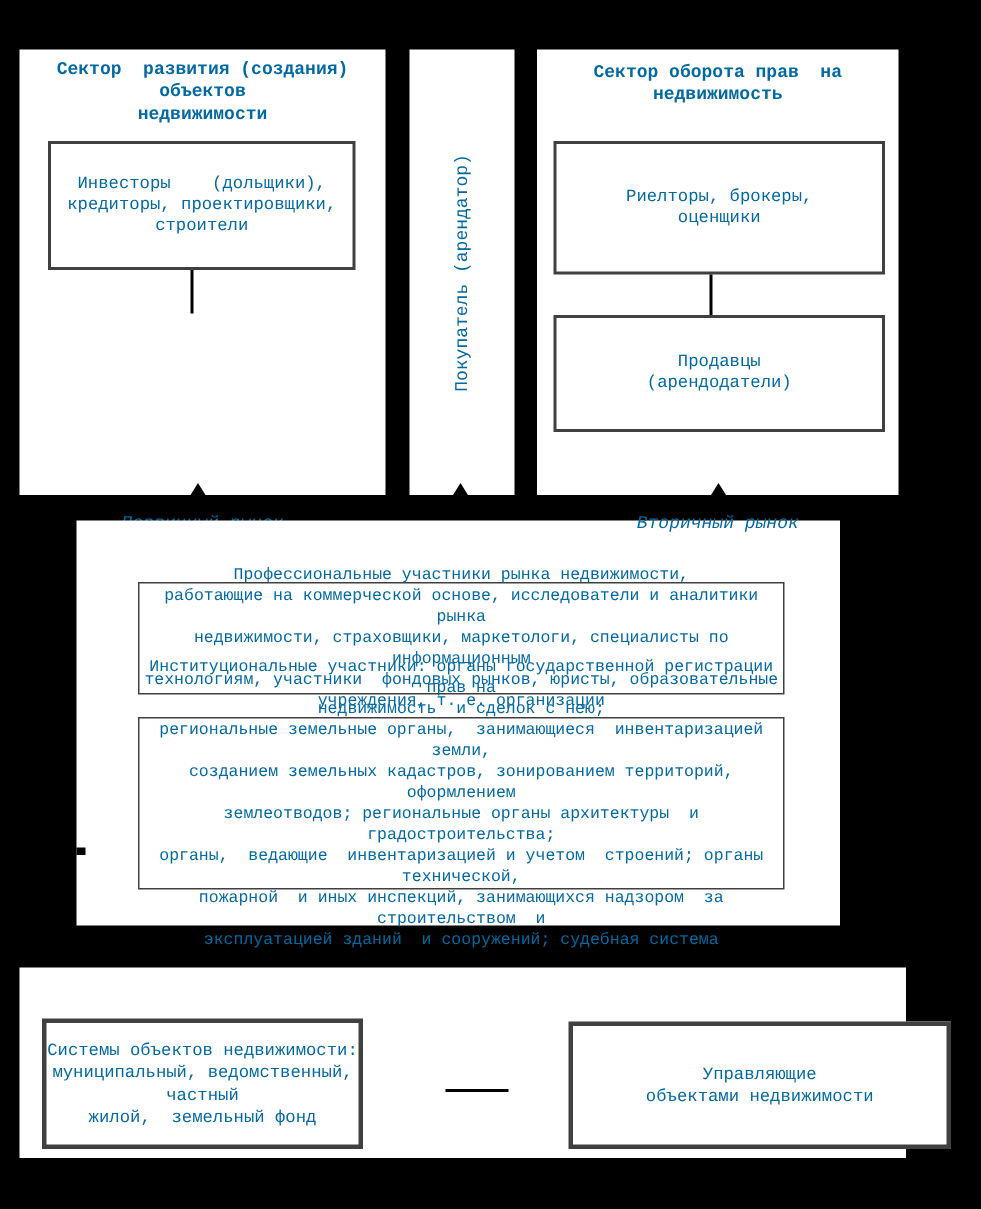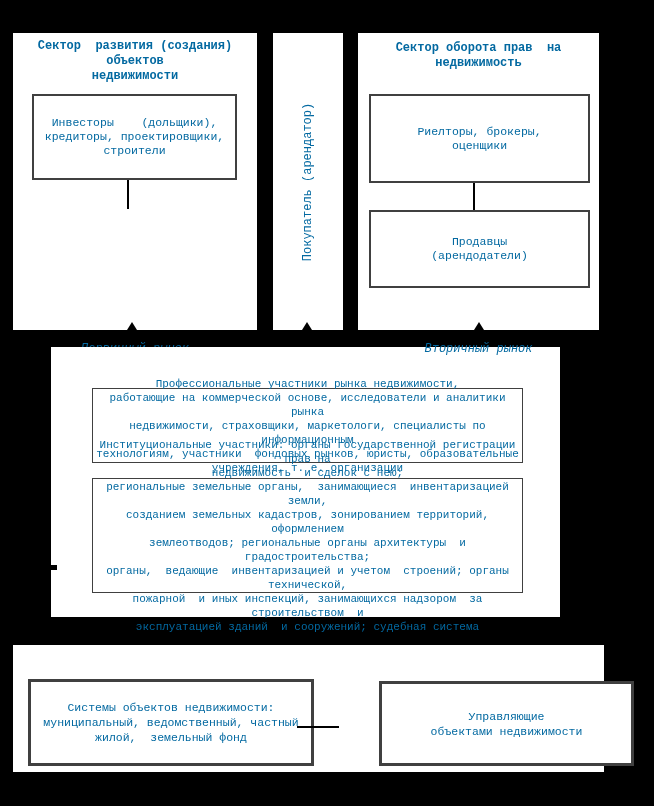--- a/index.html
+++ b/index.html
@@ -137,21 +137,21 @@
     <div class="panel-title" style="top:8px;">Сектор оборота прав  на недвижимость</div>
     <div class="inner-box" style="left:11px; top:61px; width:221px; height:89px;">Риелторы, брокеры,            оценщики</div>
     <div class="vline" style="left:115px; top:150px; height:27px;"></div>
     <div class="inner-box" style="left:11px; top:177px; width:221px; height:78px;">Продавцы
 (арендодатели)</div>
     <div class="market-label" style="top:261px;">Вторичный рынок</div>
     <div class="arrow-up" style="left:116px;"></div>
   </div>
 
   <div class="panel" style="left:13px; top:645px; width:591px; height:127px;">
-    <div class="inner-box thick-box" style="left:15px; top:34px; width:286px; height:87px;">Системы объектов недвижимости:
+    <div class="inner-box thick-box" style="left:15px; top:34px; width:214px; height:87px;">Системы объектов недвижимости:
 муниципальный, ведомственный, частный
 жилой,  земельный фонд</div>
     <div class="hline" style="left:284px; top:81px; width:42px;"></div>
     <div class="inner-box thick-box" style="left:326px; top:36px; width:255px; height:85px;margin-left:40px;">Управляющие
 объектами недвижимости</div>
   </div>
 
 </div>
 
 </body></html>

